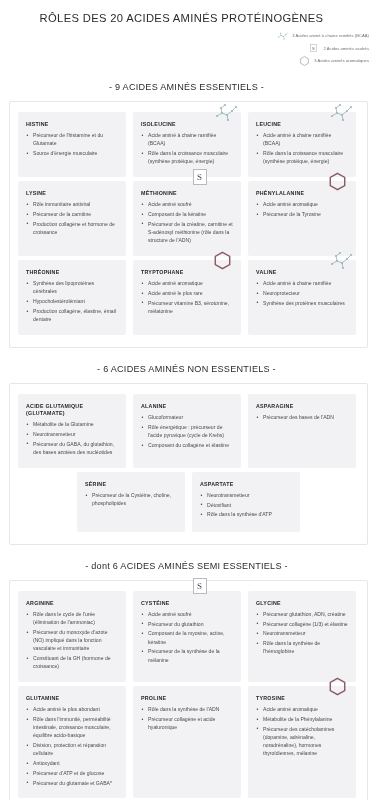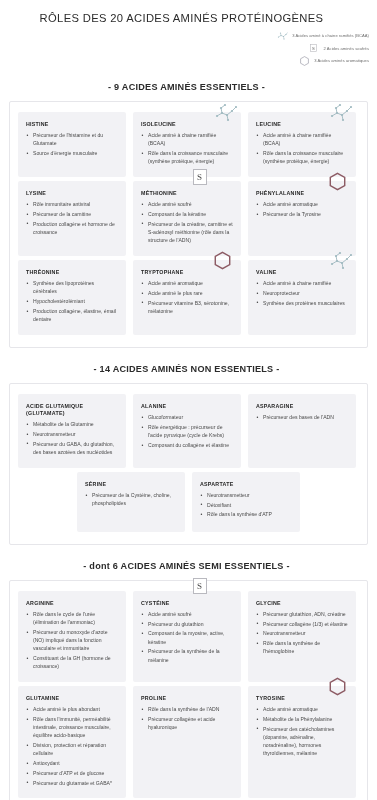--- a/index.html
+++ b/index.html
@@ -51,21 +51,21 @@
   .legend-ico { width: 11px; height: 11px; display: flex; align-items: center; justify-content: center; flex: 0 0 11px; }
   .legend-ico svg { display: block; }
 
   
   .section-title {
     text-align: center;
     font-size: 9.1px;
     color: #2b2b2b;
     letter-spacing: 0.25px;
     margin: 16px 4px 9px 0;
-    font-weight: 700;
+    font-weight: 400;
   }
 
   .section-box {
     margin: 0 9px;
     border: 1px solid #e6e6ea;
     border-radius: 2px;
     background: #ffffff;
     padding: 10px 8px 12px 8px;
   }
 
@@ -353,21 +353,21 @@
             </span>
             <div class="card-title">VALINE</div>
             <ul>
               <li>Acide aminé à chaine ramifiée</li>
               <li>Neuroprotecteur</li>
               <li>Synthèse des protéines musculaires</li>
             </ul>
           </div>
         </div>
       </div>
-      <h2 class="section-title">-  14 ACIDES AMINÉS NON ESSENTIELS  -</h2>
+      <h2 class="section-title">-  6 ACIDES AMINÉS NON ESSENTIELS  -</h2>
       <div class="section-box">
         <div class="grid">
           <div class="card">
             <div class="card-title">ACIDE GLUTAMIQUE (GLUTAMATE)</div>
             <ul>
               <li>Métabolite de la Glutamine</li>
               <li>Neurotransmetteur</li>
               <li>Précurseur du GABA, du glutathion, des bases azotées des nucléotides</li>
             </ul>
           </div>

